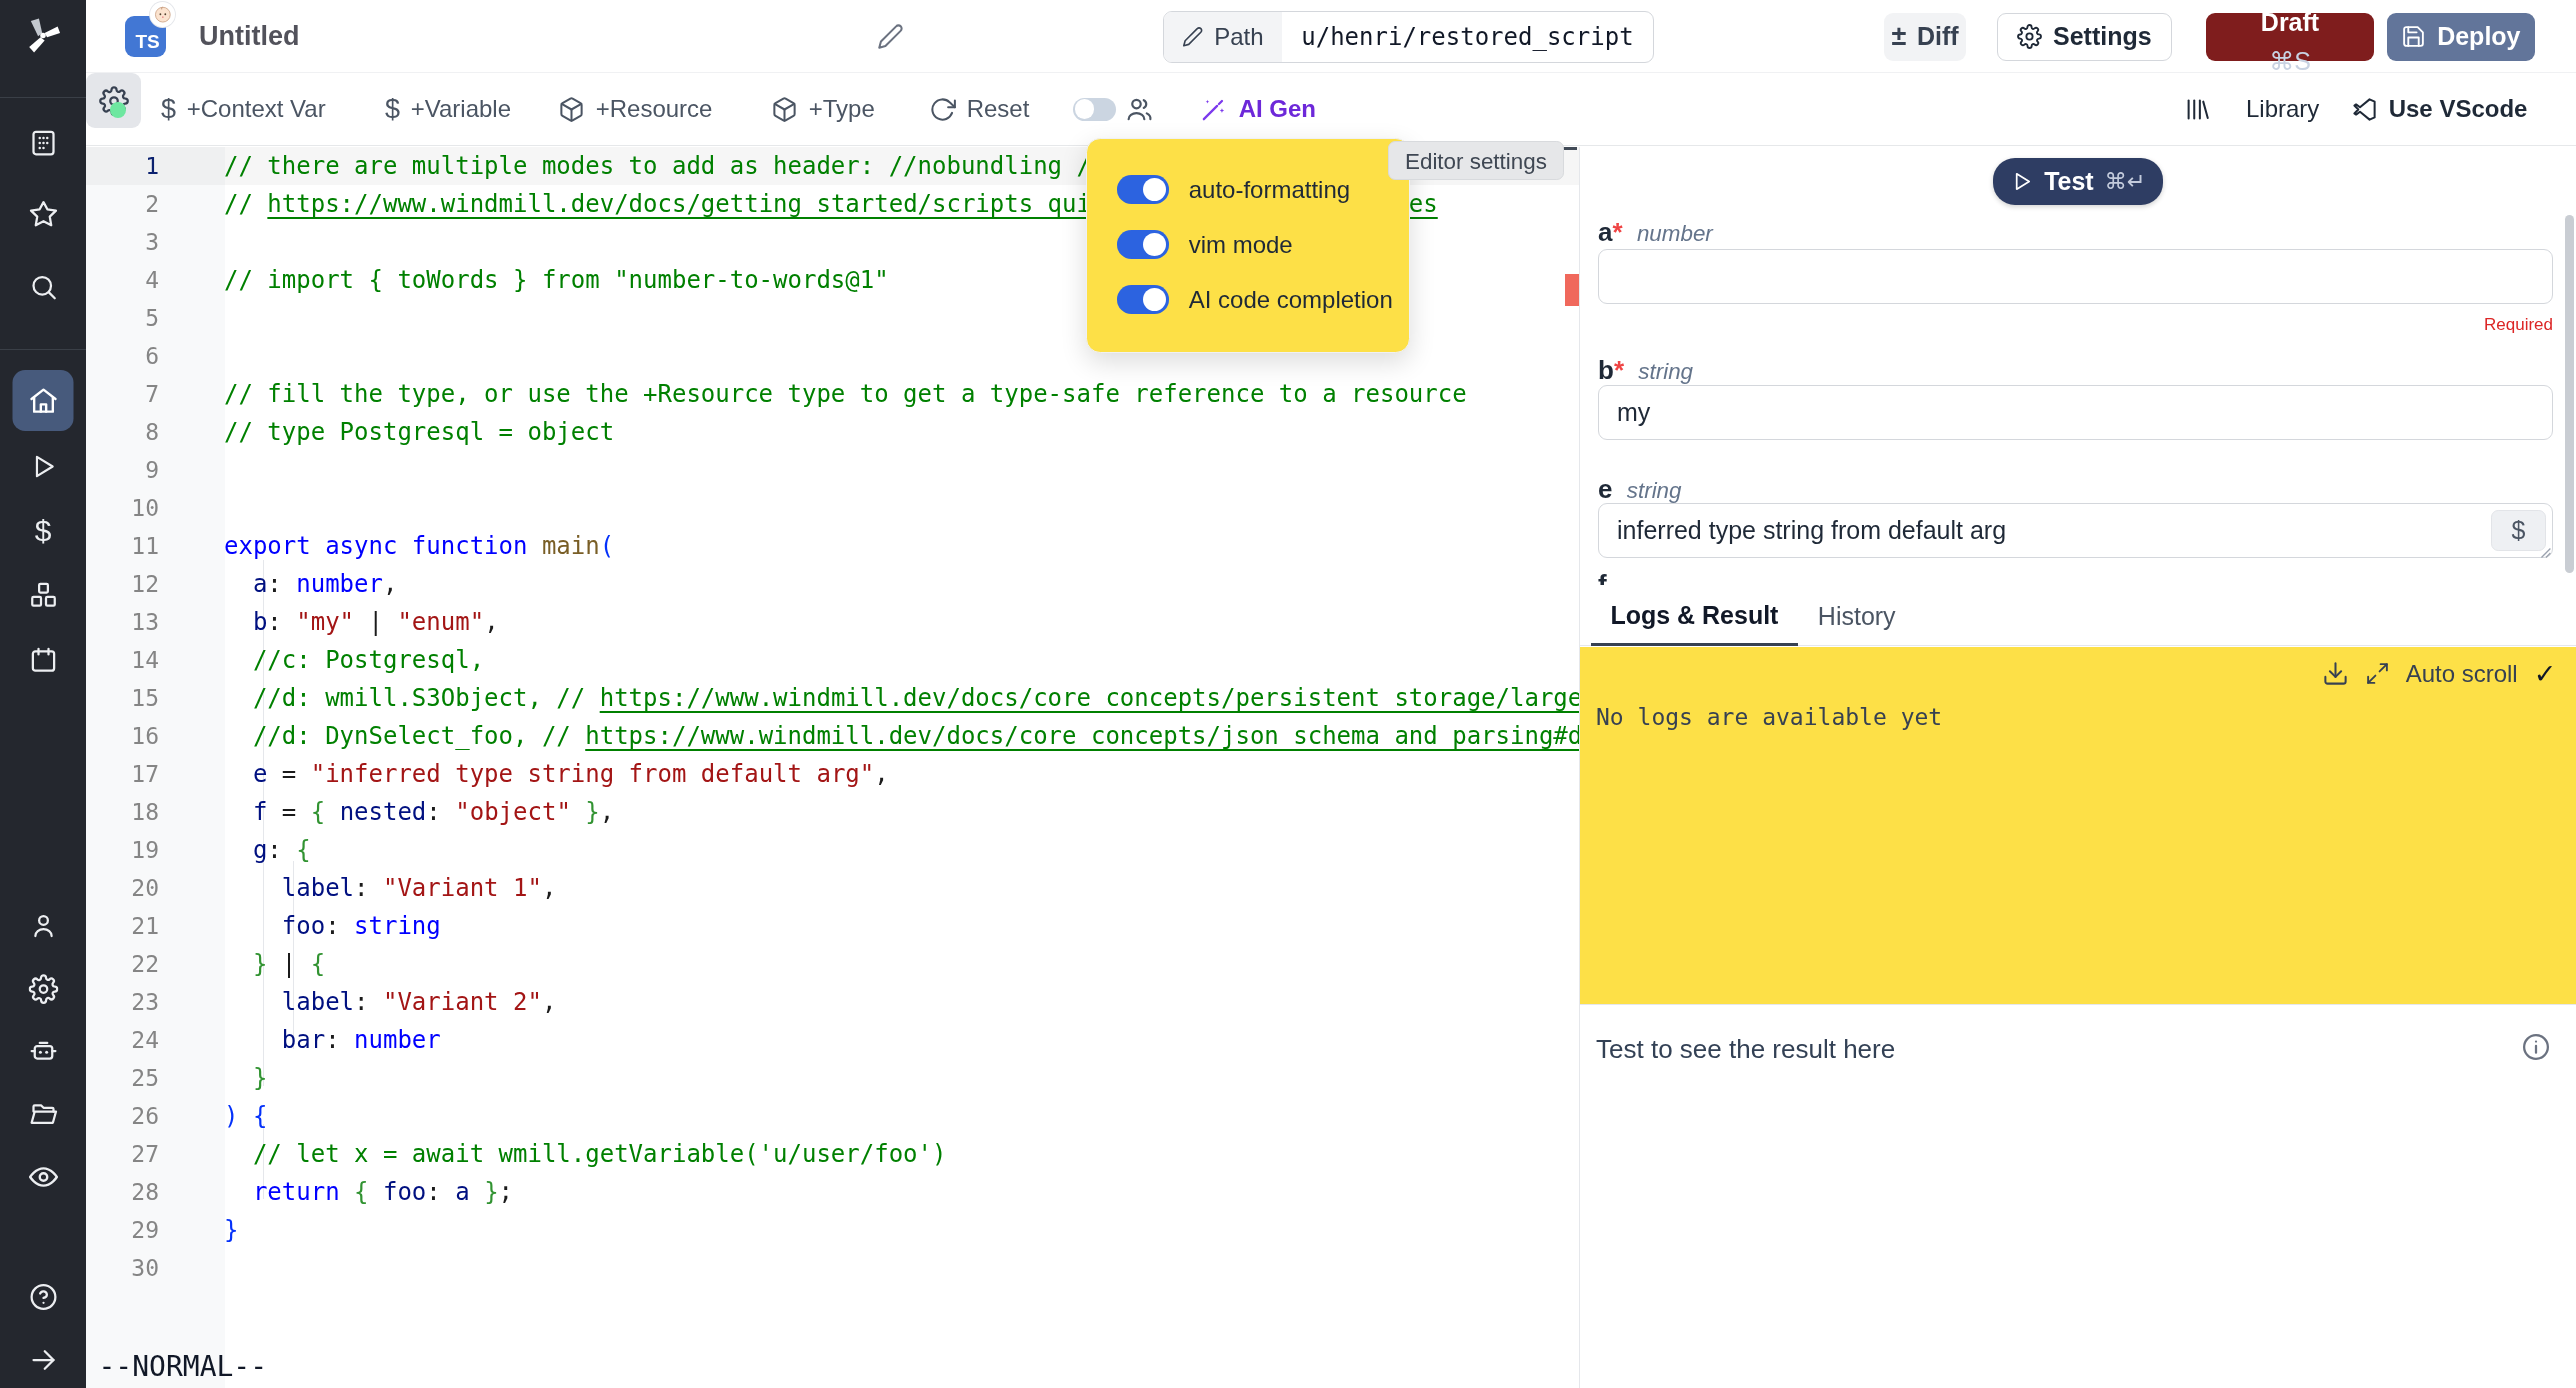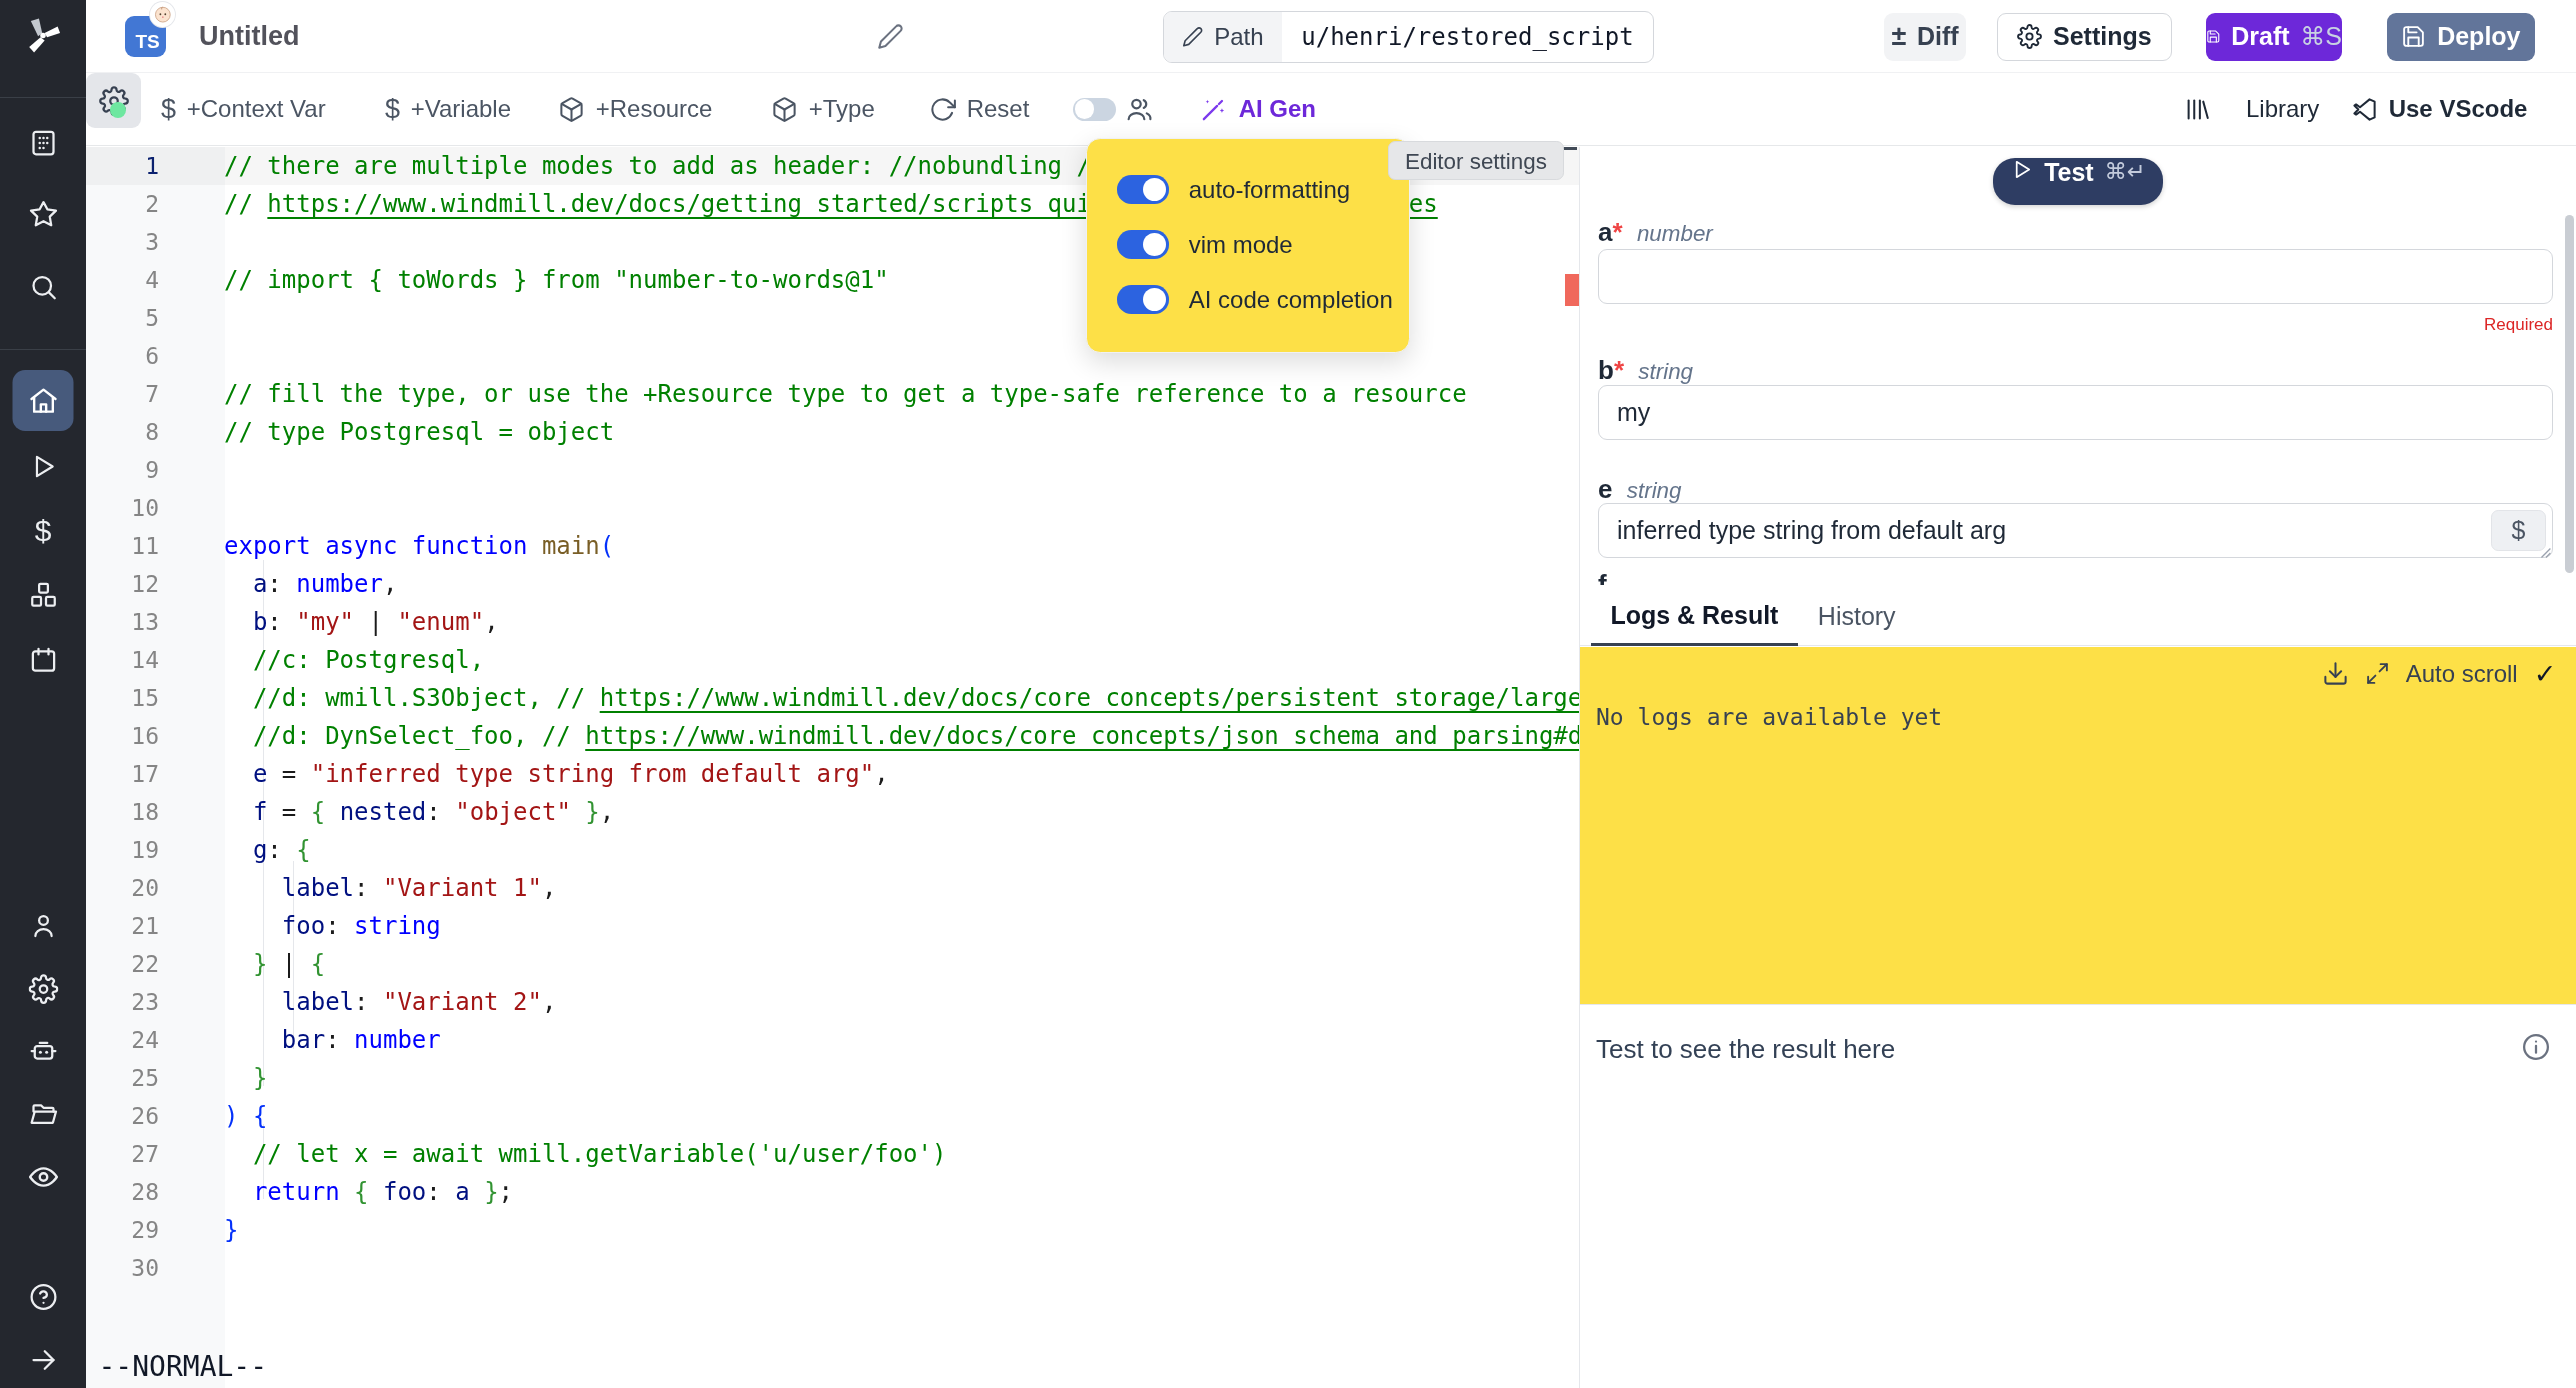--- a/index.html
+++ b/index.html
@@ -20,21 +20,21 @@
   #ts-badge { position:absolute; left:39px; top:16px; width:41px; height:41px; border-radius:9px; background:#4277d4; color:#fff; font-weight:bold; font-size:19px; display:flex; align-items:flex-end; justify-content:flex-end; padding:0 6.3px 4.5px 0; }
   #baby-badge { position:absolute; left:64px; top:1.8px; width:25px; height:25px; border-radius:50%; background:#fff; display:flex; align-items:center; justify-content:center; box-shadow:0 0 0 0.9px #e5e7eb; }
   #title { position:absolute; left:113px; top:0; height:73px; display:flex; align-items:center; font-size:27px; font-weight:600; color:#52525b; }
   #title-pencil { position:absolute; left:791px; top:23px; color:#6b7280; }
   #path-chip { position:absolute; left:1077px; top:10.7px; height:52px; border:0.9px solid #d4d7dc; border-radius:9px; display:flex; align-items:stretch; overflow:hidden; background:#fff; }
   #path-chip .seg-label { display:flex; align-items:center; gap:10.7px; background:#f3f4f6; padding:0 18px; color:#374151; font-size:24px; font-weight:500; }
   #path-chip .seg-value { display:flex; align-items:center; padding:0 19.7px; font-family:"DejaVu Sans Mono",monospace; font-size:24px; color:#111827; }
   .hbtn { position:absolute; top:12.5px; height:48px; border-radius:9px; display:flex; align-items:center; justify-content:center; gap:10.7px; font-size:25px; font-weight:600; }
   #btn-diff { left:1798px; width:82px; background:#f2f3f5; color:#374151; border:0.9px solid #e7e9ec; }
   #btn-settings { left:1911px; width:175px; background:#fff; color:#1f2937; border:0.9px solid #d4d7dc; }
-  #btn-draft { left:2120px; width:136px; background:#6d28d9; color:#fff; }
+  #btn-draft { left:2120px; width:168px; background:#7f1d1d; color:#fff;flex-direction:column; }
   #btn-draft .shortcut { color:#c8d2e2; font-weight:500; }
   #btn-deploy { left:2301px; width:148px; background:#62759a; color:#fff; }
 
   
   #toolbar { position:absolute; left:86px; top:73px; right:0; height:73px; background:#fff; border-bottom:0.9px solid #e6e8ea; z-index:30; }
   .tb-item { position:absolute; top:0; height:72px; display:flex; align-items:center; gap:10.7px; font-size:24px; font-weight:500; color:#4b5563; }
   .tb-dollar { font-size:27px; color:#4b5563; }
   #tb-dot { position:absolute; left:24px; top:29px; width:16px; height:16px; border-radius:50%; background:#6ee7a0; }
   #tb-ctx { left:75px; } #tb-var { left:299px; } #tb-res { left:472px; } #tb-type { left:685px; } #tb-reset { left:843px; }
   #tb-toggle { left:987px; }
@@ -66,21 +66,21 @@
   
   #settings-menu { position:absolute; left:1086px; top:138px; width:324px; height:215px; background:#fde047; border-radius:14.3px; border:0.9px solid #f0f1f3; box-shadow:0 9px 27px rgba(0,0,0,.14); z-index:50; padding:23px 0 0 30px; }
   .menu-row { display:flex; align-items:center; gap:19.7px; height:55px; }
   .menu-label { font-size:24px; color:#1f2937; font-weight:500; }
   .switch { width:52px; height:29px; border-radius:14.3px; background:#2c63e0; position:relative; flex:0 0 auto; }
   .switch .knob { position:absolute; right:2.7px; top:2.7px; width:23px; height:23px; border-radius:50%; background:#fff; }
   #tooltip { position:absolute; left:1388px; top:141px; height:39px; line-height:39px; padding:0 16px; background:#e6e7e9; border:0.9px solid #d8dadd; border-radius:7.2px; font-size:22.4px; color:#3f4753; z-index:60; }
 
   
   #panel { position:absolute; left:1579px; top:147px; right:0; bottom:0; background:#fff; border-left:0.9px solid #e5e7eb; z-index:20; }
-  #test-btn { position:absolute; left:50%; transform:translateX(-50%); top:10.7px; width:170px; height:47px; border-radius:22px; background:#2e3d63; color:#fff; display:flex; justify-content:center; gap:10.7px; font-size:25px; font-weight:700; box-shadow:0 1.8px 5.4px rgba(0,0,0,.18); }
+  #test-btn { position:absolute; left:50%; transform:translateX(-50%); top:10.7px; width:170px; height:47px; border-radius:22px; background:#2e3d63; color:#fff; display:flex; align-items:center; justify-content:center; gap:10.7px; font-size:25px; font-weight:700; box-shadow:0 1.8px 5.4px rgba(0,0,0,.18); }
   #test-btn .shortcut { font-weight:400; font-size:22.4px; color:#c3cbdc; }
   .fld-label { position:absolute; left:18px; display:flex; align-items:baseline; gap:14.3px; }
   .fld-name { font-size:26px; font-weight:700; color:#1f2937; }
   .req-star { color:#ef4444; }
   .fld-type { font-size:22.4px; font-style:italic; color:#64748b; }
   .fld-input { position:absolute; left:18px; right:23px; height:55px; border:1.3px solid #d4d7dc; border-radius:9px; font-size:25px; color:#1f2937; padding:0 18px; font-family:"Liberation Sans",sans-serif; background:#fff; width:calc(100% - 41px); }
   #lbl-a { top:70px; } #input-a { top:102px; }
   #err-a { position:absolute; right:23px; top:168px; font-size:17px; color:#dc2626; }
   #lbl-b { top:208px; } #input-b { top:238px; }
   #lbl-e { top:327px; } #input-e { top:356px; padding-right:86px; }

